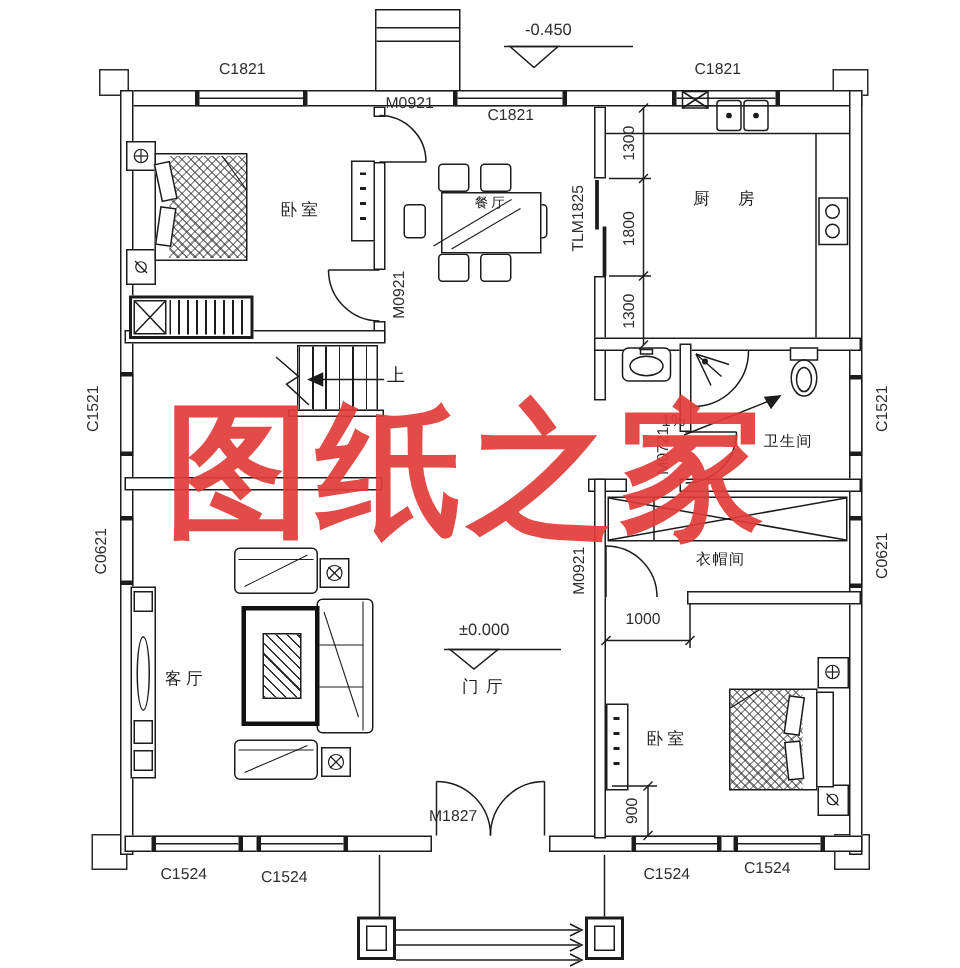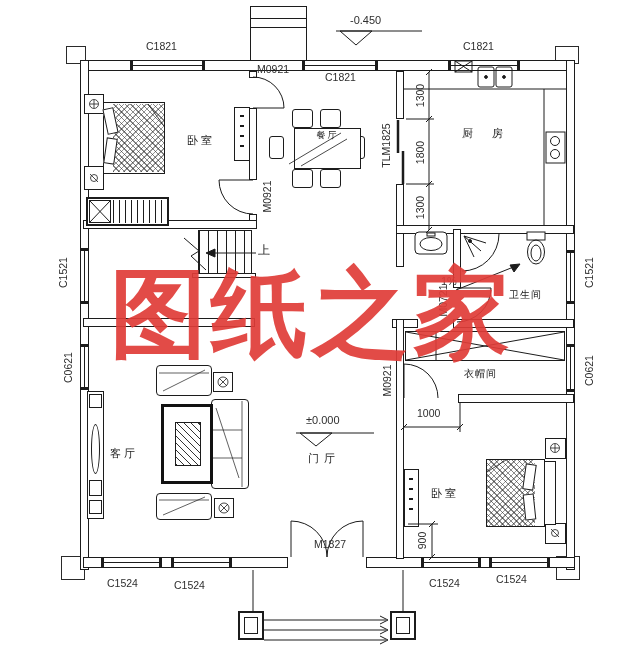--- a/index.html
+++ b/index.html
@@ -336,20 +336,20 @@
   <div class="lb rot" style="left:46px;top:361px;width:44px;">C0621</div>
   <div class="lb rot" style="left:567px;top:364px;width:44px;">C0621</div>
   <div class="lb rot" style="left:365px;top:374px;width:44px;">M0921</div>
   <div class="lb cn" style="left:464px;top:367px;font-size:10px;letter-spacing:1px;">衣帽间</div>
   <div class="lb cn" style="left:110px;top:447px;font-size:11px;">客厅</div>
   <div class="lb" style="left:306px;top:414px;font-size:11px;">±0.000</div>
   <div class="lb cn" style="left:308px;top:452px;font-size:11px;letter-spacing:5px;">门厅</div>
   <div class="lb" style="left:417px;top:407px;">1000</div>
   <div class="lb cn" style="left:431px;top:487px;font-size:11px;">卧室</div>
   <div class="lb rot" style="left:404px;top:534px;width:36px;">900</div>
-  <div class="lb" style="left:314px;top:538px;">M1827</div>
+  <div class="lb" style="left:286px;top:538px;">M1827</div>
   <div class="lb" style="left:107px;top:577px;">C1524</div>
   <div class="lb" style="left:174px;top:579px;">C1524</div>
   <div class="lb" style="left:429px;top:577px;">C1524</div>
   <div class="lb" style="left:496px;top:573px;">C1524</div>
 
   <div id="wm" style="left: 110px; top: 264px; color: rgb(224, 60, 56);">图纸之家</div>
 </div>
 
 </body></html>

